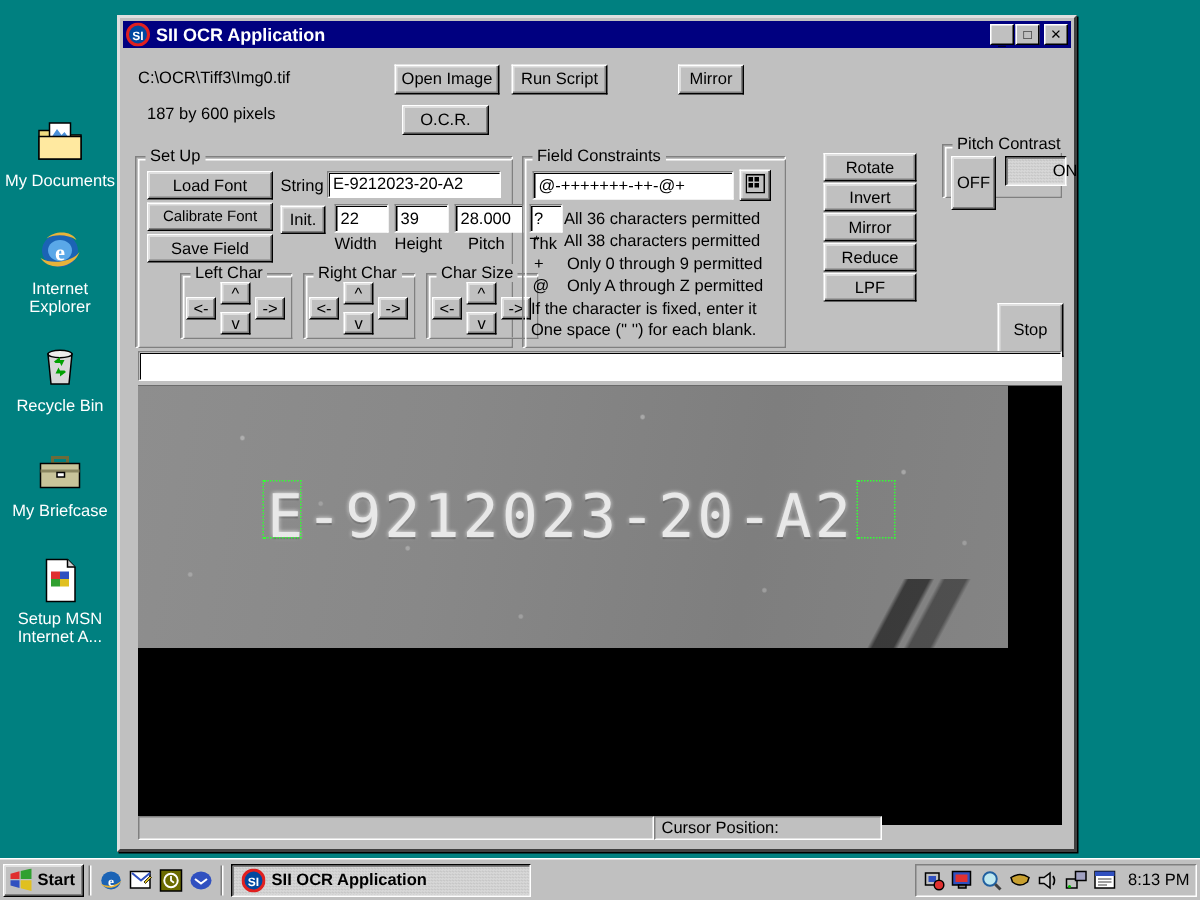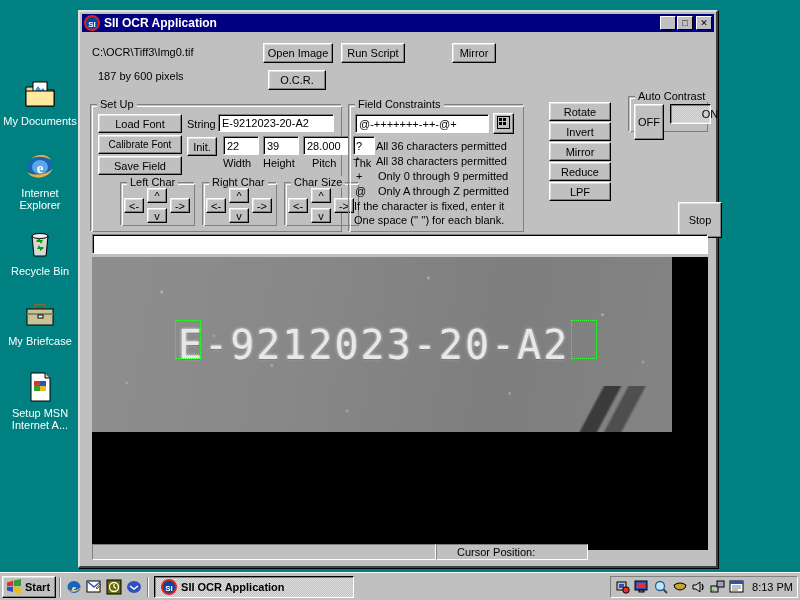--- a/index.html
+++ b/index.html
@@ -141,21 +141,21 @@
 
   
   #statusbar {
     position:absolute; left:12px; bottom:6px; width:616px; height:16px;
     display:flex;
   }
   .sb-cell {
     height:16px; background:#c0c0c0;
     border-top:1px solid #808080; border-left:1px solid #808080;
     border-right:1px solid #fff; border-bottom:1px solid #fff;
-    display:flex; align-items:center; padding-left:20px; font-size:11px;
+    display:flex; align-items:center; padding-left:4px; font-size:11px;
   }
 
   
   #taskbar {
     position:absolute; left:0; bottom:0; width:800px; height:28px;
     background:#c0c0c0; border-top:1px solid #fff;
     display:flex; align-items:center; padding:2px 2px;
   }
   #start-btn {
     height:22px; display:flex; align-items:center; gap:3px; padding:0 5px 0 3px;
@@ -429,30 +429,30 @@
     </div>
   <div class="btn" style="left:469px; top:150px; width:62px; height:19px;">
       <span>Reduce</span>
     </div>
   <div class="btn" style="left:469px; top:170px; width:62px; height:19px;">
       <span>LPF</span>
     </div>
 
   <div class="group" style="left:548px; top:84px; width:80px; height:36px;">
     <div class="frame"></div>
-    <div class="gtitle">Auto Contrast</div>
+    <div class="gtitle">Pitch Contrast</div>
     <div class="btn" style="left:6px; top:8px; width:30px; height:36px;">
         <span>OFF</span>
       </div>
     <div class="btn checked" style="left:42px; top:8px; width:30px; height:20px;">
         <span>ON</span>
       </div>
   </div>
 
-  <div class="btn" style="left:598px; top:190px; width:44px; height:36px;">
+  <div class="btn" style="left:585px; top:190px; width:44px; height:36px;">
       <span>Stop</span>
     </div>
 
   <div id="result-field">
     <span style="padding-left:4px; font-size:11px;"></span>
   </div>
 
   <div id="image-panel">
     <div id="plate">
       <div id="mark-text">E-9212023-20-A2</div>

